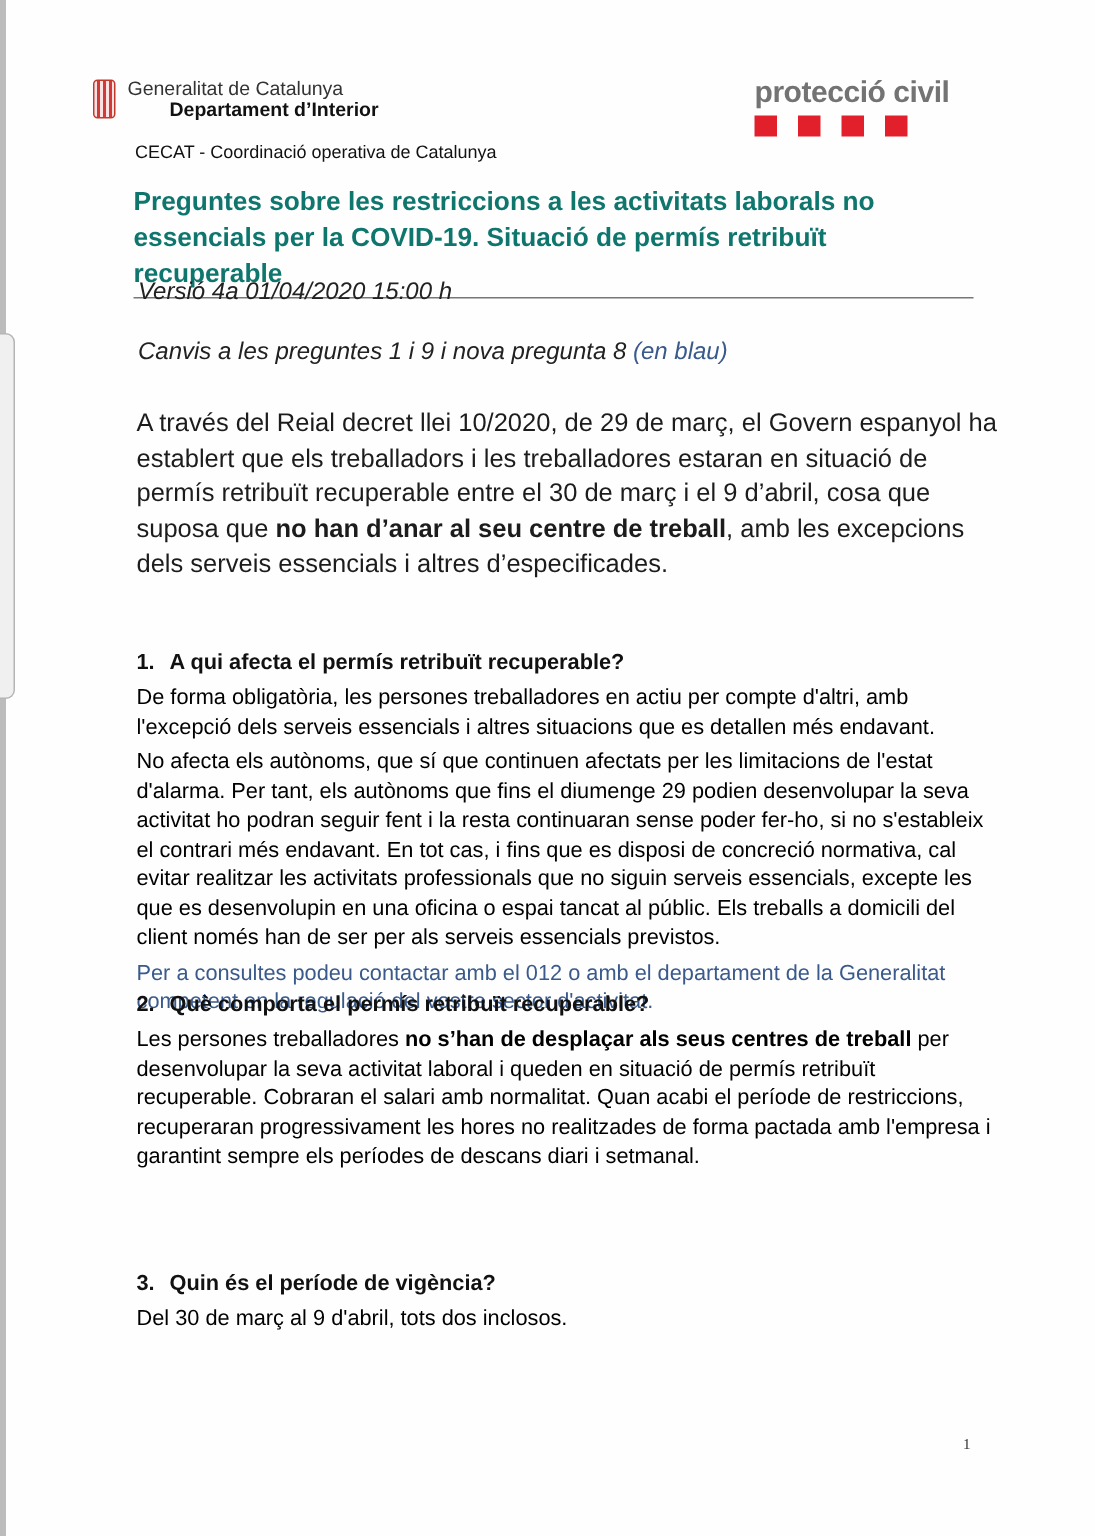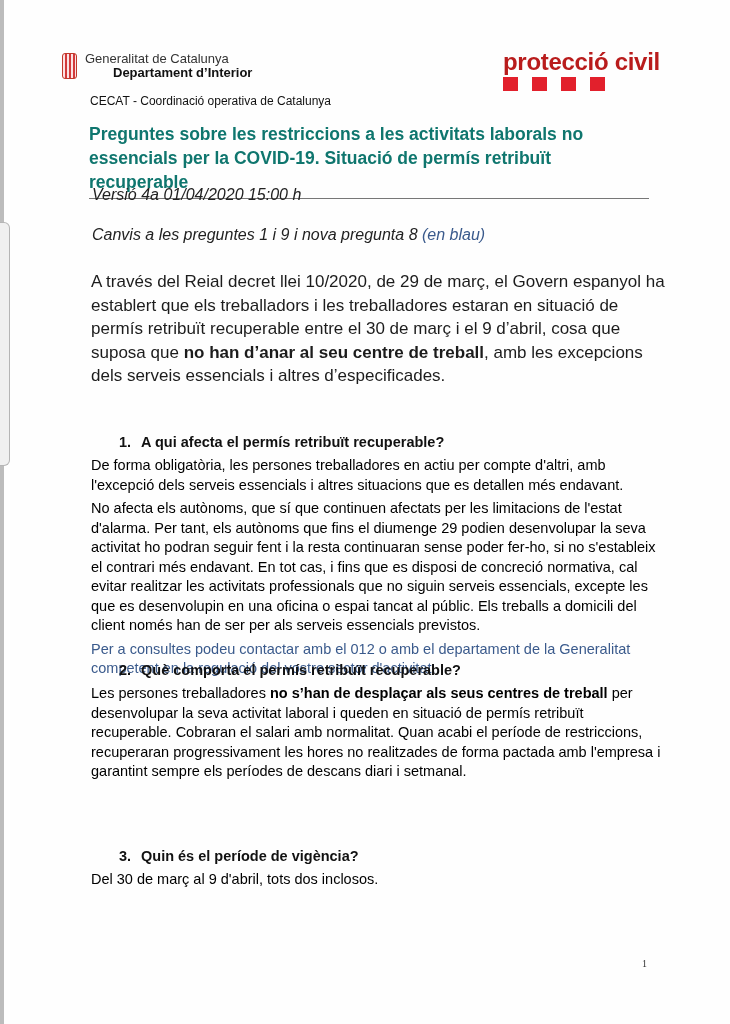--- a/index.html
+++ b/index.html
@@ -18,37 +18,37 @@
   .shield {
     width:13px; height:24px; border:1px solid #c0392b; border-radius:3px;
     background:repeating-linear-gradient(90deg,#fbe3e3 0 2px,#d23a3a 2px 4px);
     margin-right:8px;
   }
   .gen-text { line-height:14px; }
   .gen-line1 { font-size:13px; color:#333; }
   .gen-line2 { font-size:13px; font-weight:bold; color:#111;padding-left:28px; }
   .cecat { position:absolute; left:90px; top:94px; font-size:12px; font-weight:normal; color:#111; }
   .pc-logo { position:absolute; left:503px; top:52px; }
-  .pc-text { font-size:24px; font-weight:bold; color:#b91c1c; letter-spacing:-0.3px; line-height:20px; }
+  .pc-text { font-size:20px; font-weight:bold; color:#737373; letter-spacing:-0.3px; line-height:20px; }
   .pc-squares { display:flex; gap:14px; margin-top:5px; }
   .pc-sq { width:15px; height:14px; background:#e2202c; }
   .title {
     position:absolute; left:89px; top:122px; width:560px;
     font-size:17.5px; font-weight:bold; line-height:24px; color:#0f766e;
     padding-bottom:4px; border-bottom:1.5px solid #777;
   }
   .version { position:absolute; left:92px; top:186px; font-size:16px; font-style:italic; color:#222;text-align:center; }
   .changes { position:absolute; left:92px; top:226px; font-size:16px; font-style:italic; color:#222; }
   .blue { color:#3a5a8c; }
   .intro {
     position:absolute; left:91px; top:270px; width:580px;
     font-size:17px; line-height:23.5px; color:#1c1c1c;
   }
   .q { position:absolute; left:91px; width:570px; }
-  .q-head { font-size:14.5px; font-weight:bold; color:#111; margin-bottom:6px;margin-left:28px; }
+  .q-head { font-size:14.5px; font-weight:bold; color:#111; margin-bottom:6px; }
   .q-head .num { display:inline-block; width:22px; }
   .q-p { font-size:14.5px; line-height:19.5px; color:#000000; margin:0 0 4px 0; }
   .q-p.blue { color:#3a5a8c; }
   .q1 { top:434px; }
   .q2 { top:662px; }
   .q3 { top:848px; }
   .pagenum { position:absolute; left:642px; top:958px; font-size:10px; font-family:"Liberation Serif", serif; color:#333; }
 </style>
 </head>
 <body>

